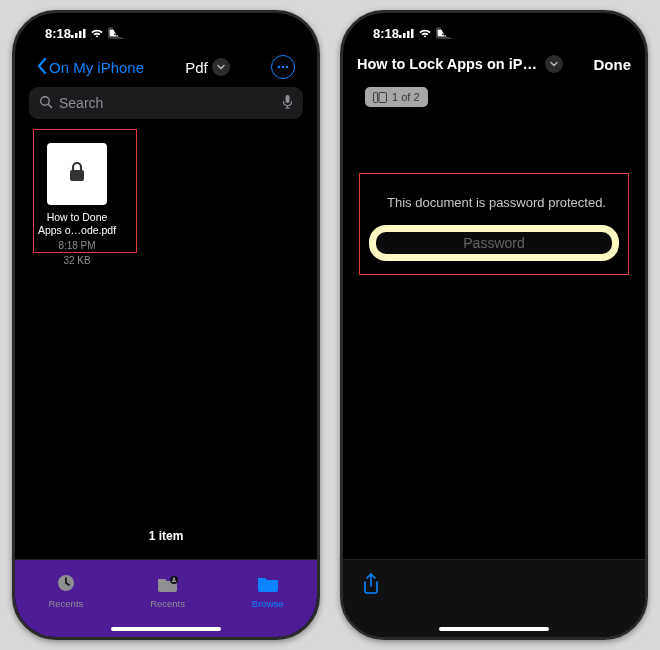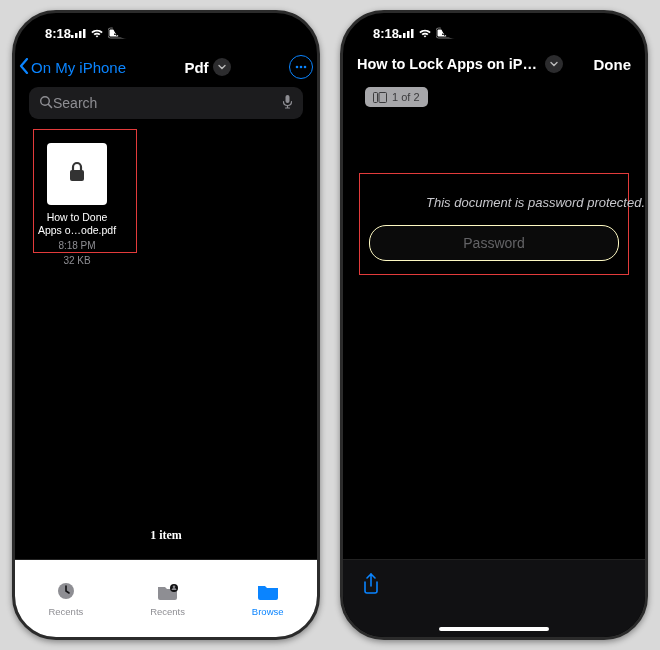--- a/index.html
+++ b/index.html
@@ -41,39 +41,40 @@
     padding: 0 26px 0 30px;
     color: #fff;
     font-size: 13px;
     font-weight: 600;
   }
   .status-right { display: flex; gap:4px; align-items: center; }
   .signal-icon, .wifi-icon, .battery-icon { display:flex; align-items:center; }
   .nav-bar {
     display: flex;
     align-items: center;
-    padding: 2px 4px 8px;
+    padding: 2px 22px 8px;
     gap: 4px;
     color: #fff;
   }
   .back-btn { display:flex; align-items:center; color:#0a84ff; font-size:15px; gap:2px; }
-  .nav-title { font-size:15px; font-weight:700; display:flex; align-items:center; gap:4px; }
+  .nav-title { font-size:15px; font-weight:400; display:flex; align-items:center; gap:4px; }
   .chev-pill { background:#2c2c2e; border-radius:50%; width:18px; height:18px; display:flex; align-items:center; justify-content:center; }
   .nav-spacer { flex:1; }
   .more-btn { color:#0a84ff; width:24px; height:24px; border:1.5px solid #0a84ff; border-radius:50%; display:flex; align-items:center; justify-content:center; font-size:13px; }
   .search-bar {
     margin: 0 14px 10px;
     background:#1c1c1e;
     border-radius:9px;
     height:32px;
     display:flex;
     align-items:center;
     padding:0 10px;
     color:#8e8e93;
     font-size:14px;
+    gap:6px;
   }
   .search-bar .mic { margin-left:auto; }
   .file-area { padding: 6px 14px; position:relative; }
   .highlight-box-1 {
     position:absolute;
     top:0px;
     left:18px;
     width:104px;
     height:124px;
     border:1.5px solid #e23b3b;
@@ -81,29 +82,29 @@
   }
   .file-tile { width:96px; text-align:center; color:#fff; }
   .file-thumb {
     width:60px; height:62px; background:#fff; border-radius:4px;
     margin:8px auto 6px; display:flex; align-items:center; justify-content:center;
   }
   .file-name { font-size:10.5px; line-height:1.25; }
   .file-meta { font-size:10px; color:#8e8e93; line-height:1.3; margin-top:2px;}
   .footer-count {
     position:absolute; bottom:94px; left:0; right:0;
-    text-align:center; color:#fff; font-size:12px; font-weight:600;font-family:Liberation Serif, serif;
+    text-align:center; color:#fff; font-size:12px; font-weight:600;
   }
   .tab-bar {
     position:absolute; bottom:0; left:0; right:0;
     height:78px;
-    background:#ffffff;
+    background:#4c1d95;
     display:flex;
     justify-content:space-around;
-    padding-top:20px;
+    padding-top:12px;
     border-top:1px solid #222;
   }
   .tab-item { display:flex; flex-direction:column; align-items:center; gap:2px; font-size:9.5px; }
   .tab-inactive { color:#8e8e93; }
   .tab-active { color:#0a84ff; }
   .home-indicator {
     position:absolute; bottom:6px; left:50%; transform:translateX(-50%);
     width:110px; height:4px; background:#fff; border-radius:3px;
   }
   
@@ -128,25 +129,25 @@
   .doc-body { position:relative; height:440px; }
   .highlight-box-2 {
     position:absolute;
     top:66px;
     left:16px;
     right:16px;
     height:102px;
     border:1.5px solid #e23b3b;
     pointer-events:none;
   }
-  .prot-text { color:#c7c7cc; font-size:13px; text-align:right; position:absolute; top:88px; left:5px; right:0;font-style:italic;}
+  .prot-text { color:#c7c7cc; font-size:13px; text-align:center; position:absolute; top:88px; left:5px; right:0;}
   .pwd-field {
     position:absolute; top:118px; left:26px; right:26px;
     height:36px;
-    border:1px solid #fef9c3;
+    border:7px solid #fef9c3;
     border-radius:17px;
     background:#0b0b0b;
     color:#636366;
     font-size:14px;
     text-align:center;
     outline:none;
   }
   .pwd-field::placeholder { color:#636366; }
   .bottom-toolbar {
     position:absolute; bottom:0; left:0; right:0; height:78px;

